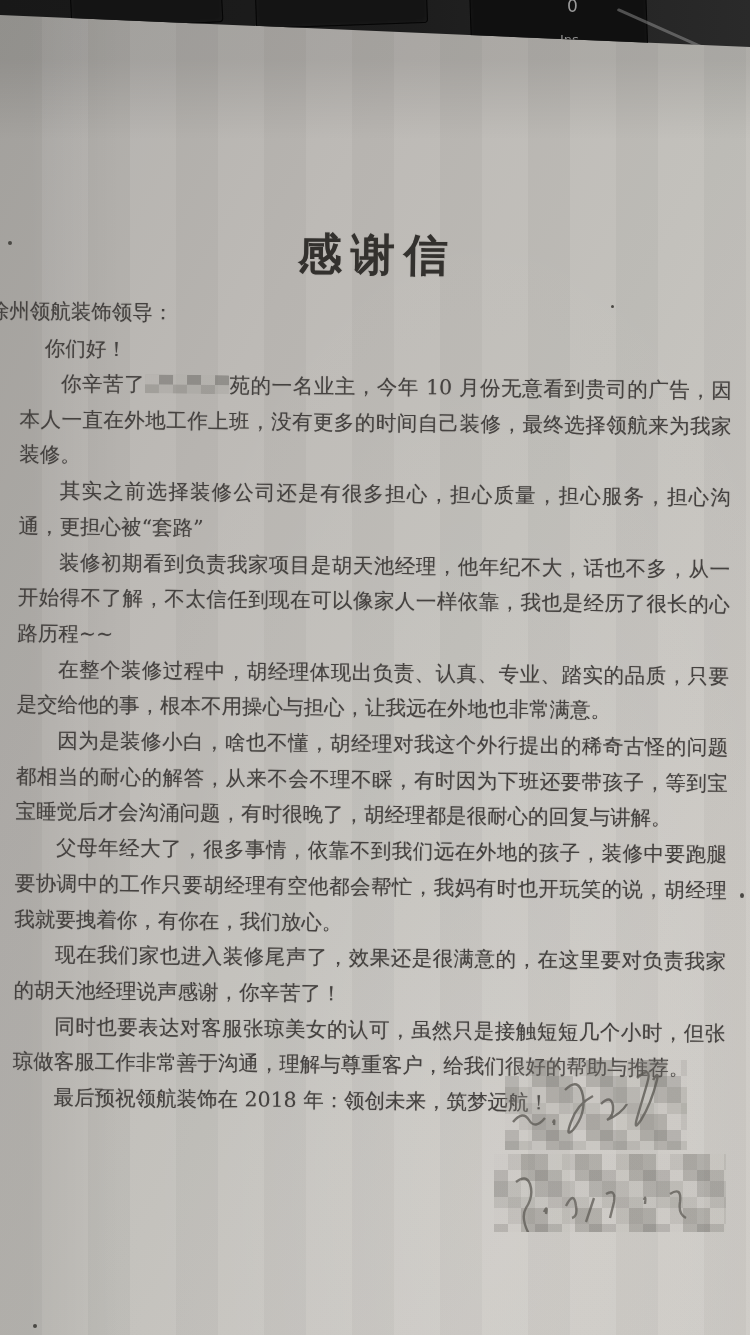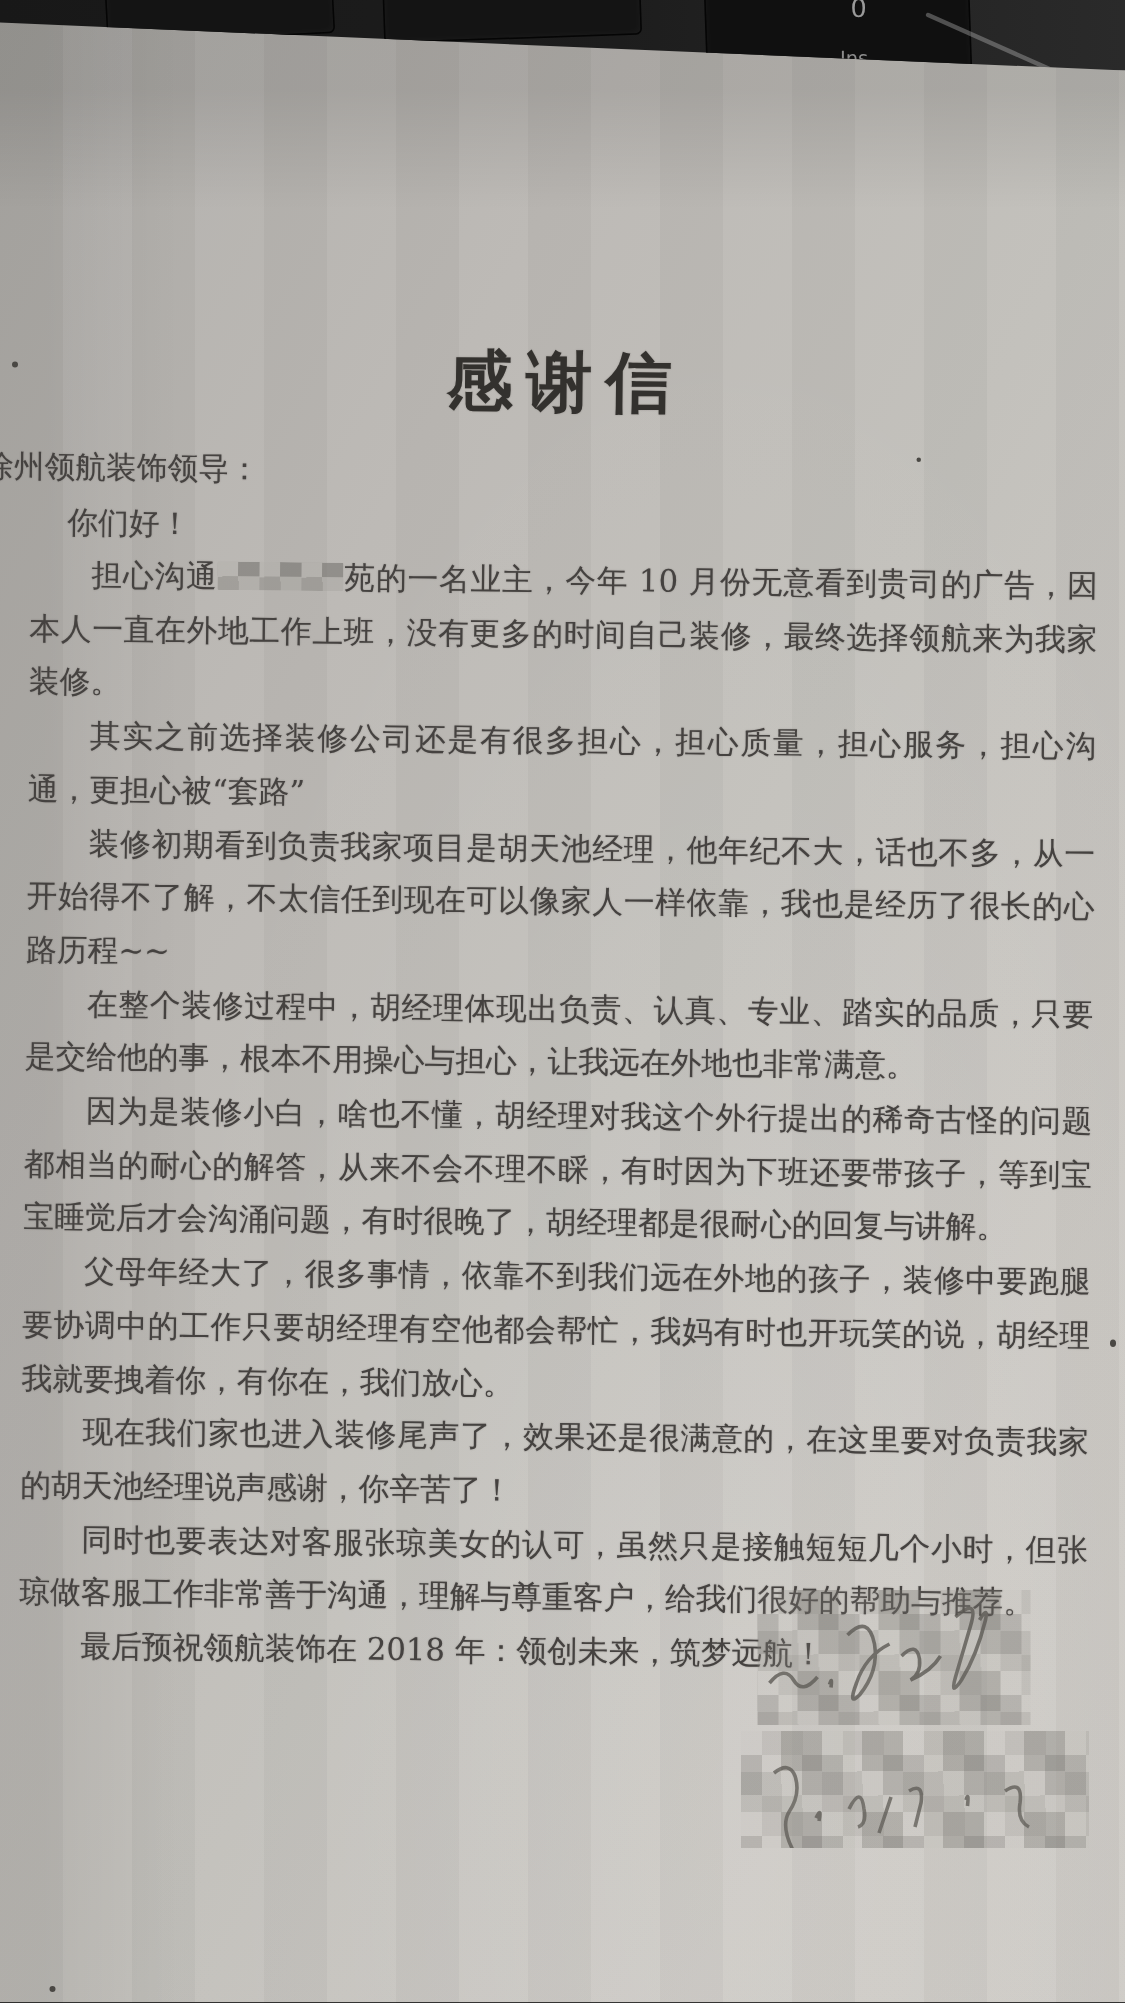--- a/index.html
+++ b/index.html
@@ -97,21 +97,21 @@
     <div class="kb-key k3"></div>
     <span class="kb-label zero">0</span>
     <span class="kb-label ins">Ins</span>
     <div class="kb-streak"></div>
   </div>
 
   <div class="letter">
     <h1 class="title">感谢信</h1>
     <p class="salutation">徐州领航装饰领导：</p>
     <p class="greeting">你们好！</p>
-    <p class="para"><span>担心沟通</span><span class="redact-inline"></span><span>苑的一名业主，今年 10 月份无意看到贵司的广告，因本人一直在外地工作上班，没有更多的时间自己装修，最终选择领航来为我家装修。</span></p>
+    <p class="para"><span>你辛苦了</span><span class="redact-inline"></span><span>苑的一名业主，今年 10 月份无意看到贵司的广告，因本人一直在外地工作上班，没有更多的时间自己装修，最终选择领航来为我家装修。</span></p>
     <div>
         <p class="para">其实之前选择装修公司还是有很多担心，担心质量，担心服务，担心沟通，更担心被“套路”</p>
         <p class="para">装修初期看到负责我家项目是胡天池经理，他年纪不大，话也不多，从一开始得不了解，不太信任到现在可以像家人一样依靠，我也是经历了很长的心路历程~~</p>
         <p class="para">在整个装修过程中，胡经理体现出负责、认真、专业、踏实的品质，只要是交给他的事，根本不用操心与担心，让我远在外地也非常满意。</p>
         <p class="para">因为是装修小白，啥也不懂，胡经理对我这个外行提出的稀奇古怪的问题都相当的耐心的解答，从来不会不理不睬，有时因为下班还要带孩子，等到宝宝睡觉后才会沟涌问题，有时很晚了，胡经理都是很耐心的回复与讲解。</p>
         <p class="para">父母年经大了，很多事情，依靠不到我们远在外地的孩子，装修中要跑腿要协调中的工作只要胡经理有空他都会帮忙，我妈有时也开玩笑的说，胡经理我就要拽着你，有你在，我们放心。</p>
         <p class="para">现在我们家也进入装修尾声了，效果还是很满意的，在这里要对负责我家的胡天池经理说声感谢，你辛苦了！</p>
         <p class="para">同时也要表达对客服张琼美女的认可，虽然只是接触短短几个小时，但张琼做客服工作非常善于沟通，理解与尊重客户，给我们很好的帮助与推荐。</p>
         <p class="para">最后预祝领航装饰在 2018 年：领创未来，筑梦远航！</p>
       </div>

